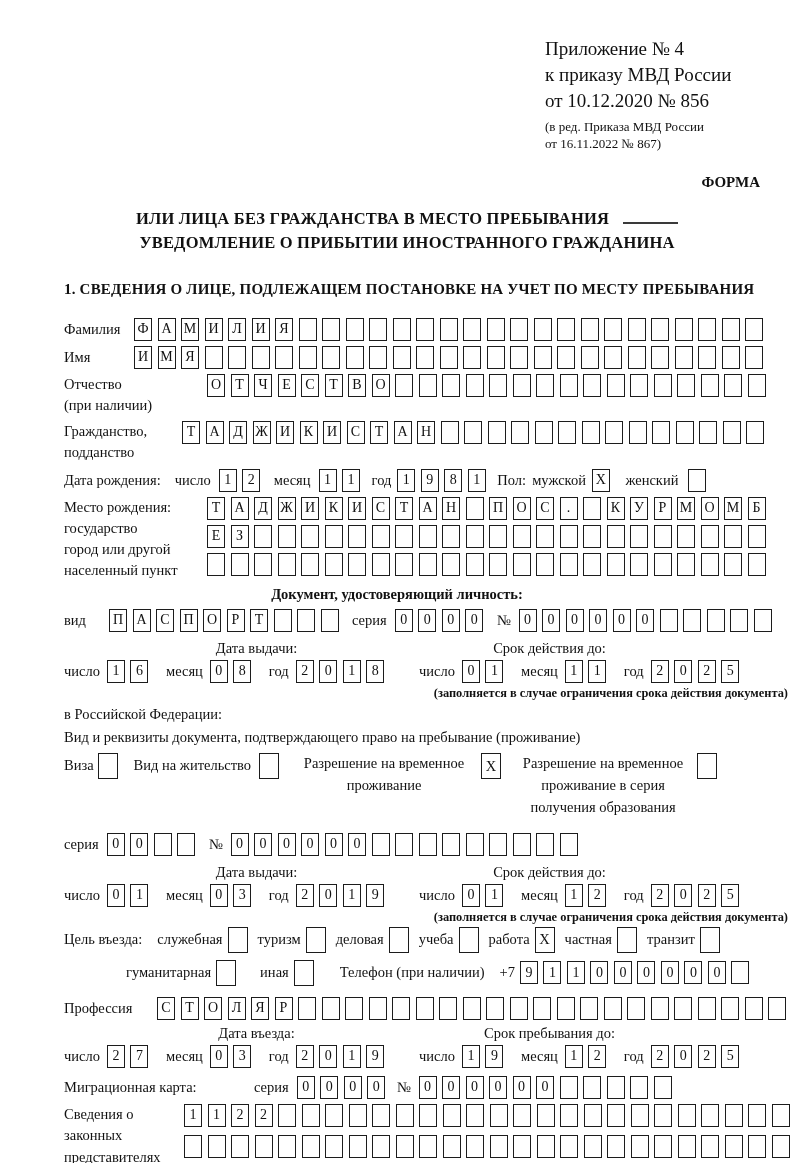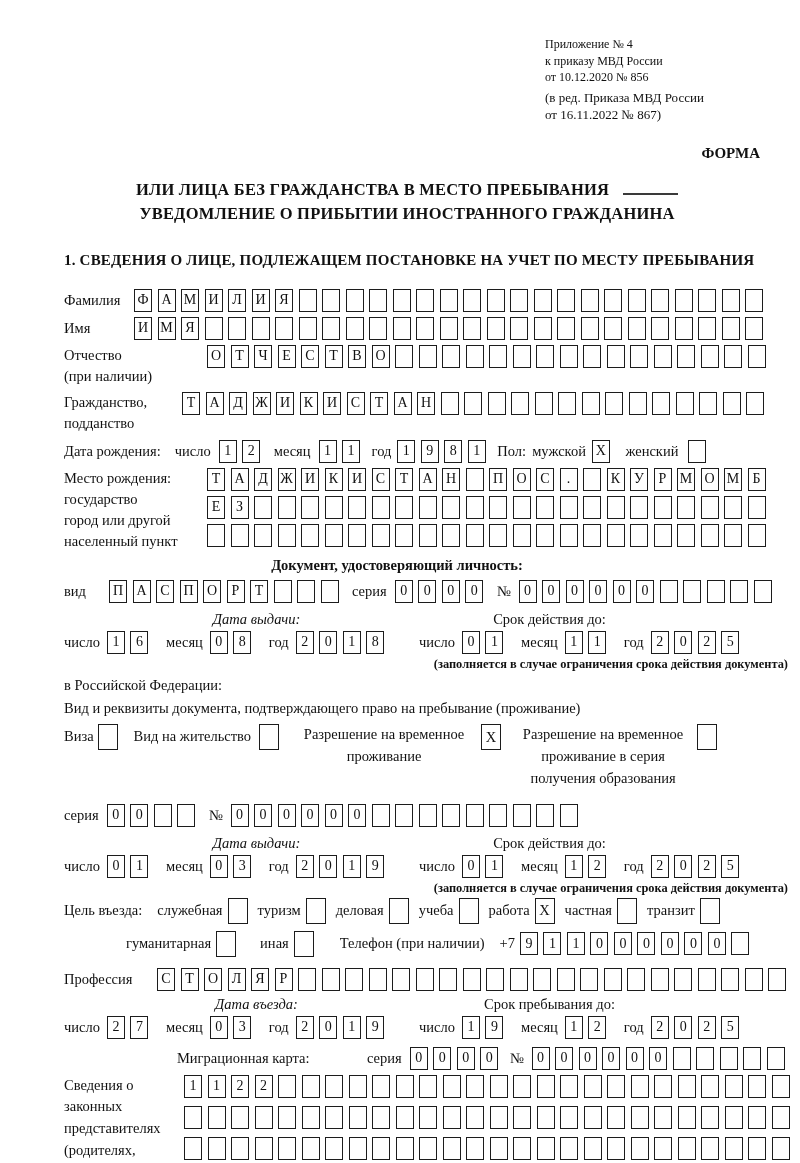--- a/index.html
+++ b/index.html
@@ -6,21 +6,21 @@
   html,body { margin:0; padding:0; }
   body {
     width:800px; height:1163px; overflow:hidden;
     background:#fff; color:#111;
     font-family:"Liberation Serif", serif;
     font-size:14.5px;
   }
   .page { width:800px; height:1163px; padding:36px 10px 0 64px; position:relative; }
 
   
-  .apx { margin-left:481px; line-height:1.38; font-size:12px; }
+  .apx { margin-left:481px; line-height:1.38; font-size:19px; }
   .apx-sub { margin-left:481px; line-height:1.32; font-size:13px; margin-top:3px; }
   .forma { text-align:right; padding-right:30px; font-weight:bold; font-size:15px; margin-top:22px; }
 
   
   .title { text-align:center; font-weight:bold; font-size:16.5px; line-height:1.45; margin:16px 40px 0 0; letter-spacing:.2px; }
   .ul-seg { display:inline-block; width:55px; border-bottom:2.2px solid #3a3a3a; height:13px; margin-left:14px; }
   .sect { font-weight:bold; font-size:15px; margin:26px 0 20px 0; letter-spacing:.2px; }
 
   
   .frow { display:flex; align-items:center; margin-bottom:5px; white-space:nowrap; }
@@ -40,21 +40,21 @@
   .gap6 { margin-right:6px; } .gap8 { margin-right:8px; } .gap10 { margin-right:10px; }
   .gap14 { margin-right:14px; } .gap16 { margin-right:16px; }
 
   .doc-head { text-align:center; font-weight:bold; font-size:14.5px; margin:4px 60px 6px 0; }
 
   
   .two-col { display:flex; margin-bottom:2px; }
   .col-l { width:355px; flex:none; }
   .col-r { flex:1; }
   .dh { text-align:center; margin-bottom:3px; }
-  .col-l .dh { padding-left:30px;font-style:italic; }
+  .col-l .dh { padding-left:30px; }
   .col-r .dh { padding-right:110px; }
   .dgroup { display:flex; align-items:center; white-space:nowrap; }
   .dgroup .lbl { margin-right:7px; }
   .dgroup .cells { margin-right:12px; }
   .note-r { font-size:12.4px; text-align:right; padding-right:2px; margin-top:3px;font-weight:bold; }
 
   .intro { line-height:1.6; margin-bottom:4px; }
 
   
   .optrow { display:flex; align-items:flex-start; margin:2px 0 10px 0; }
@@ -645,21 +645,21 @@
         <span class="cells">
             <span class="cell">2</span>
             <span class="cell">0</span>
             <span class="cell">2</span>
             <span class="cell">5</span>
           </span>
       </div>
     </div>
   </div>
 
-  <div class="frow" style="margin-top:8px;justify-content:flex-end;">
+  <div class="frow" style="margin-top:8px;">
     <span class="lbl" style="width:190px;">Миграционная карта:</span>
     <span class="lbl gap8">серия</span>
     <span class="cells gap6">
         <span class="cell">0</span>
         <span class="cell">0</span>
         <span class="cell">0</span>
         <span class="cell">0</span>
       </span>
     <span class="lbl gap8">№</span>
     <span class="cells">

